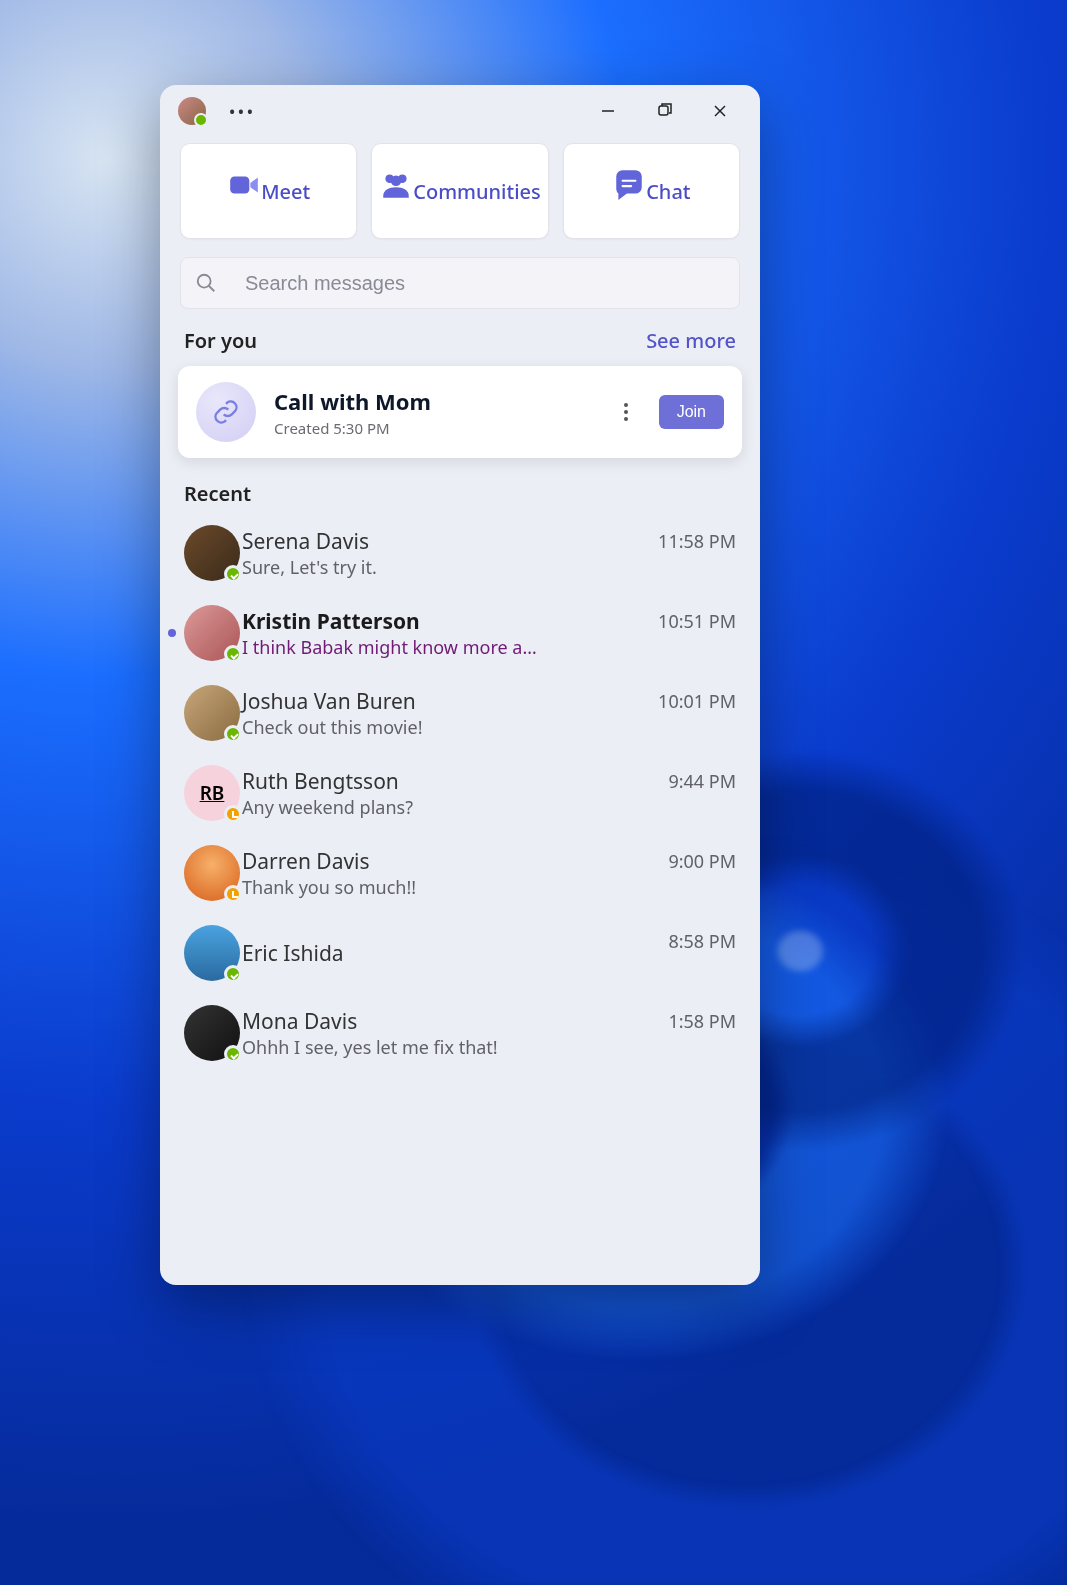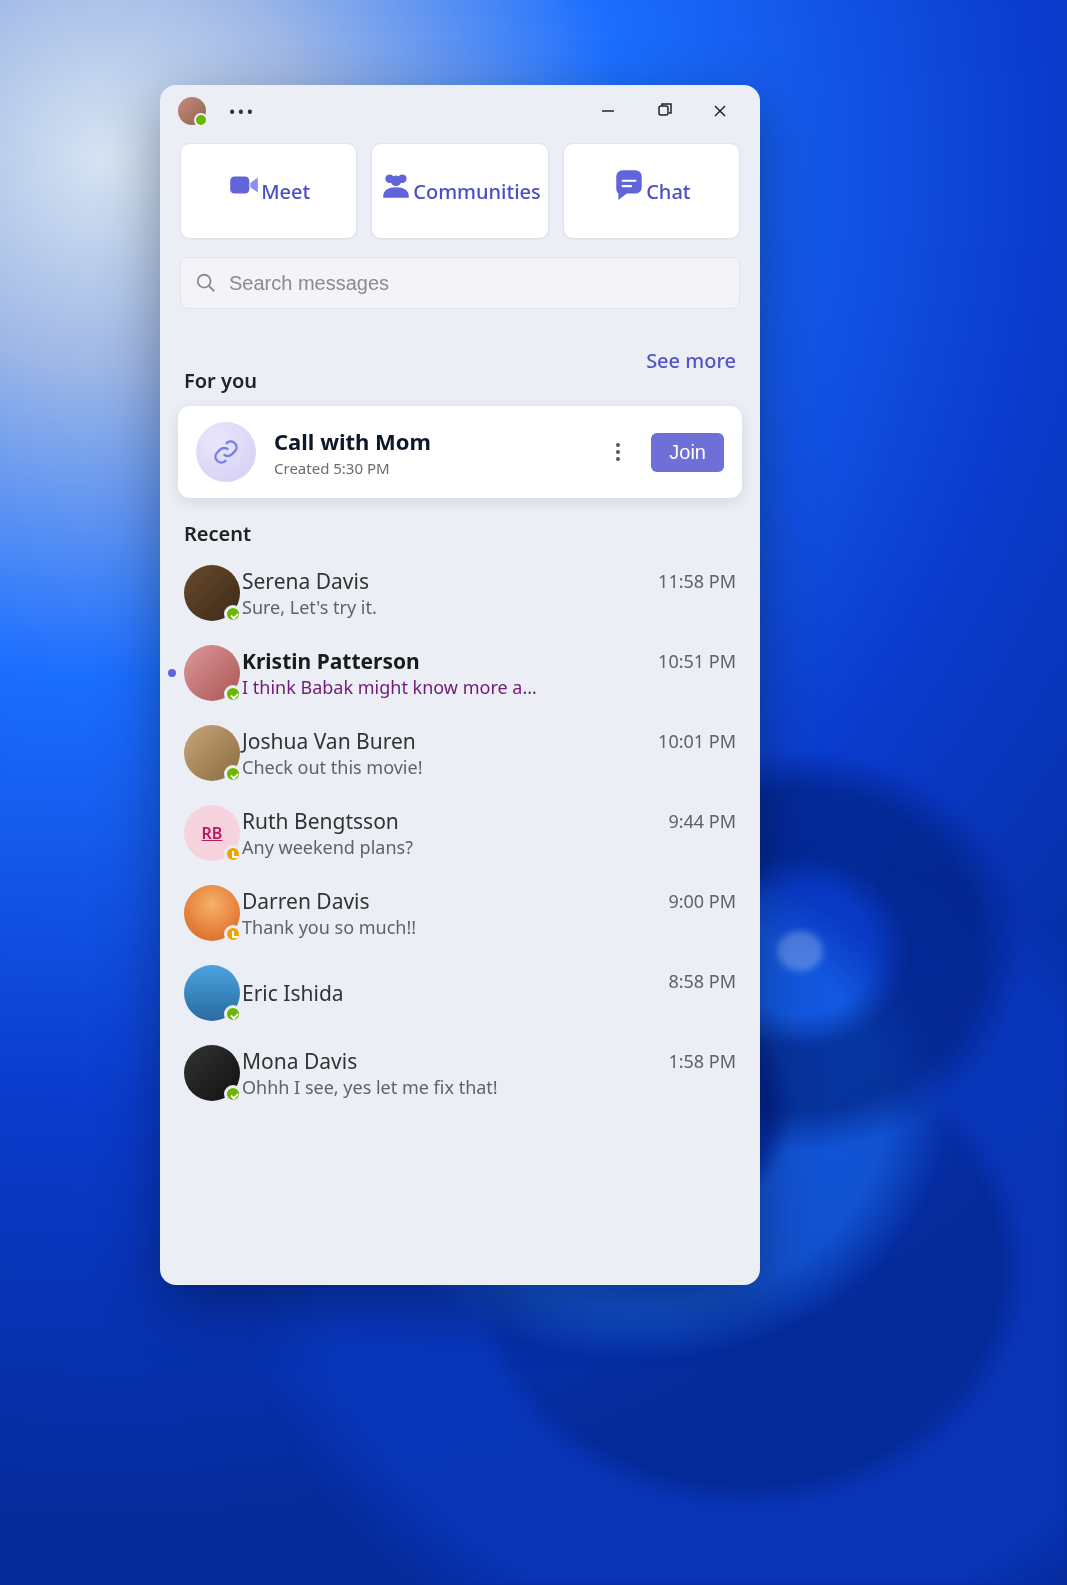--- a/index.html
+++ b/index.html
@@ -64,55 +64,55 @@
     cursor:pointer;
     box-shadow: 0 1px 2px rgba(0,0,0,0.04);
   }
   .action-card .icon { color:#6264d9; margin-bottom:8px; }
   .action-card .icon svg { width:34px; height:34px; }
   .action-card .label { color:#4b4dc7; font-size:20px; font-weight:500; }
 
   .search-bar {
     margin: 4px 20px 14px; height:52px;
     background:#f3f3f8; border:1px solid #e2e2ea; border-radius:8px;
-    display:flex; align-items:center; padding:0 14px; gap:12px;
+    display:flex; align-items:center; padding:0 14px; gap:28px;
     color:#8a8a96;
   }
   .search-bar svg { width:22px;height:22px;stroke:#8a8a96;fill:none;stroke-width:2; }
   .search-bar input {
     border:none;outline:none;background:transparent;font-size:20px;color:#333;flex:1;
   }
   .search-bar input::placeholder { color:#8a8a96; }
 
   .row-header {
     display:flex;justify-content:space-between;align-items:center;
     padding: 4px 24px 8px;
   }
-  .row-header .h { font-size:20px;color:#222;font-weight:600;margin-top:40px; }
+  .row-header .h { font-size:20px;color:#222;font-weight:600; }
   .row-header .link { font-size:20px;color:#5254c9;font-weight:500;cursor:pointer; }
 
   .foryou-card {
     margin: 4px 18px 16px; background:#fff; border-radius:12px;
     box-shadow:0 4px 14px rgba(0,0,0,0.10);
     padding: 16px 18px; display:flex; align-items:center; gap:18px;
   }
   .link-bubble {
     width:60px;height:60px;border-radius:50%;
     background: radial-gradient(circle at 35% 30%, #e9e7fb, #d2cdf4);
     display:flex;align-items:center;justify-content:center;color:#7a7ee0;
   }
   .link-bubble svg{width:28px;height:28px;stroke:currentColor;fill:none;stroke-width:2;}
   .foryou-text { flex:1; }
   .foryou-text .title { font-size:22px;font-weight:700;color:#0f172a; }
   .foryou-text .sub { font-size:15px;color:#6a6a72;margin-top:2px; }
   .dots-btn { width:30px;height:40px;display:flex;flex-direction:column;justify-content:center;align-items:center;gap:3px;cursor:pointer;}
   .dots-btn span{width:4px;height:4px;border-radius:50%;background:#555;}
   .join-btn {
     background:#6e70d7;color:#fff;border:none;border-radius:6px;
-    padding:8px 18px;font-size:20px;font-weight:500;cursor:pointer;
+    padding:8px 18px;font-size:16px;font-weight:500;cursor:pointer;
   }
 
   .section-label {
     padding: 6px 24px 6px; font-size:20px;color:#222;font-weight:600;
   }
 
   .chat-list { flex:1; overflow:hidden; }
   .chat-item {
     display:flex; align-items:center; gap:2px;
     padding: 12px 24px 12px 24px;
@@ -120,21 +120,21 @@
     position:relative;
   }
   .chat-item.unread::before{
     content:"";position:absolute;left:8px;top:50%;transform:translateY(-50%);
     width:8px;height:8px;border-radius:50%;background:#6264d9;
   }
   .avatar {
     width:56px;height:56px;border-radius:50%;
     background:#ccc;position:relative;flex-shrink:0;
     display:flex;align-items:center;justify-content:center;
-    font-weight:600;color:#be185d;font-size:16px;
+    font-weight:600;color:#000000;font-size:19px;
     overflow:visible;
     text-decoration:underline;
   }
   .avatar .presence{
     position:absolute;right:-2px;bottom:-2px;width:18px;height:18px;border-radius:50%;
     border:3px solid #eceef6;
   }
   .presence.available{background:#6bb700;}
   .presence.available::after{content:"";position:absolute;left:4px;top:5px;width:5px;height:3px;border-left:2px solid #fff;border-bottom:2px solid #fff;transform:rotate(-45deg);}
   .presence.away{background:#f2a100;}

